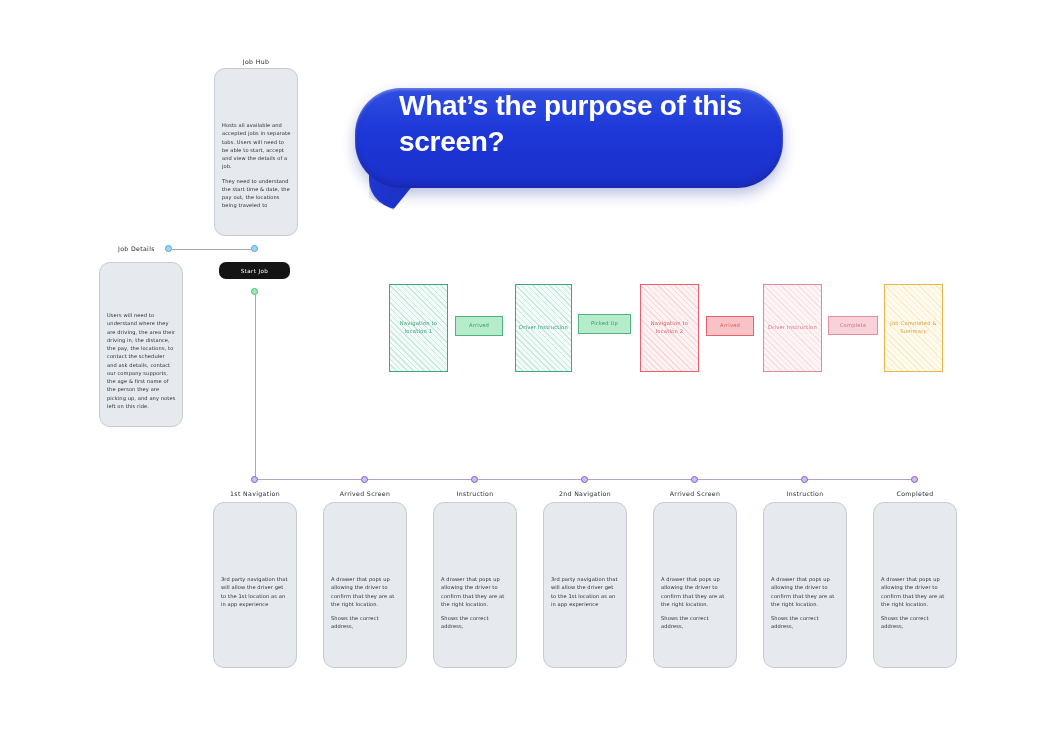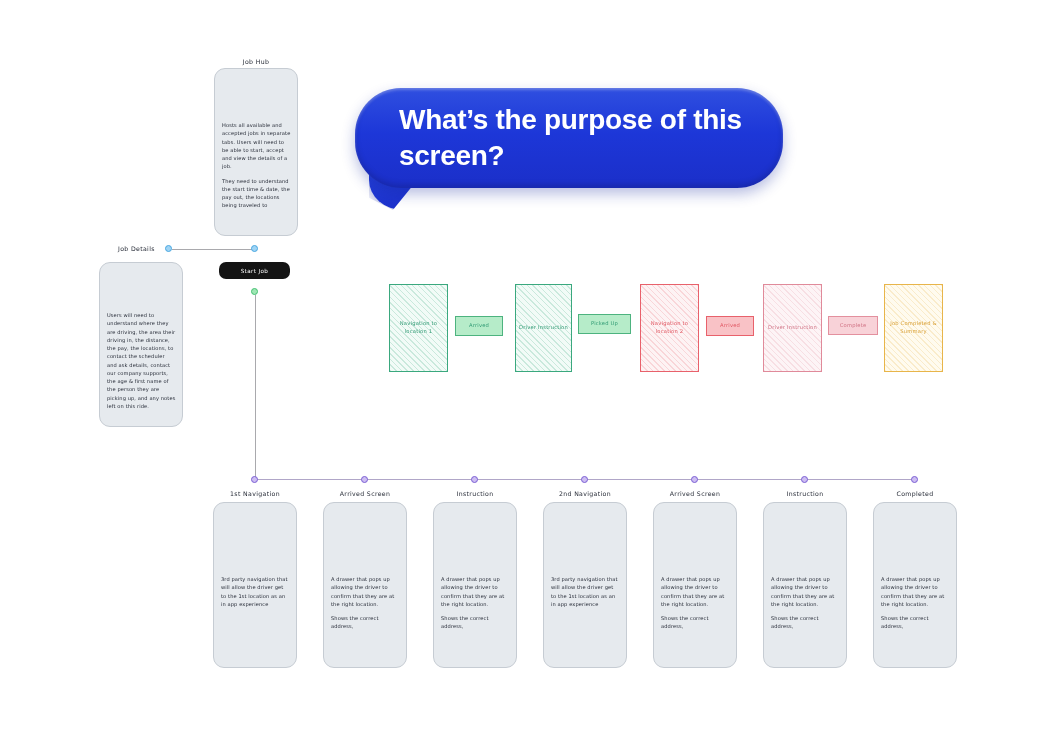--- a/index.html
+++ b/index.html
@@ -96,21 +96,21 @@
   .bubble-wrap { position: absolute; }
   .bubble {
     position: absolute;
     inset: 0;
     background: linear-gradient(180deg, #2f4fe0 0%, #1d37d8 45%, #1b2fc9 100%);
     border-radius: 46px;
     box-shadow: 0 6px 14px rgba(20,40,160,0.30),
                 inset 0 2px 3px rgba(255,255,255,0.28),
                 inset 0 -3px 6px rgba(0,0,0,0.16);
     display: flex;
-    align-items: center;
+    align-items: flex-start;
     box-sizing: border-box;
     padding: 0 0 0 44px;
   }
   .bubble-text {
     color: #ffffff;
     font-family: "Liberation Sans", sans-serif;
     font-weight: bold;
     font-size: 28px;
     line-height: 1.30;
     letter-spacing: -0.3px;

